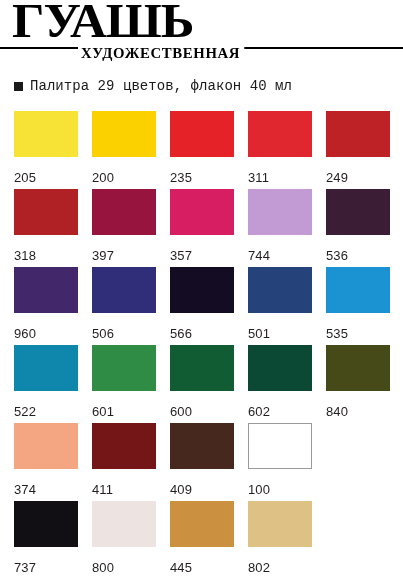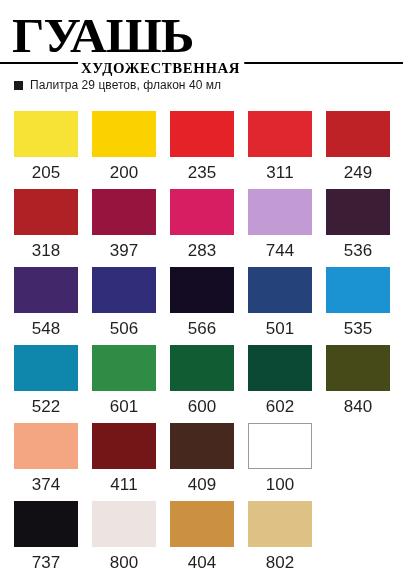--- a/index.html
+++ b/index.html
@@ -14,21 +14,20 @@
     font-family: "Liberation Sans", sans-serif;
     overflow: hidden;
     position: relative;
   }
 
   
   .header {
     position: relative;
     height: 68px;
     padding: 0;
-    margin-top: 15px;
   }
   .brand-title {
     position: absolute;
     left: 12px;
     top: -4px;
     font-family: "Liberation Serif", serif;
     font-weight: bold;
     font-size: 49px;
     letter-spacing: -1px;
     color: #000000;
@@ -73,23 +72,24 @@
     white-space: nowrap;
   }
   .caption-bullet {
     width: 9px;
     height: 9px;
     background: #1a1a1a;
     display: inline-block;
     flex: 0 0 auto;
   }
   .caption-text {
-    font-size: 12px;
+    font-size: 14px;
     color: #1a1a1a;
     letter-spacing: 0.05px;
+    font-family: Liberation Mono, monospace;
   }
 
   
   .grid {
     position: absolute;
     left: 14px;
     top: 111px;
     width: 378px;
   }
   .grid-row {
@@ -103,26 +103,25 @@
   .cell:last-child { margin-right: 0; }
   .chip {
     width: 64px;
     height: 46px;
     display: block;
   }
   .chip.bordered {
     border: 1px solid #9a9a9a;
   }
   .chip-label {
-    margin-top: 7px;
-    font-size: 17px;
+    margin-top: 14px;
+    font-size: 13px;
     color: #231f20;
     line-height: 1;
     letter-spacing: 0.1px;
-    text-align: center;
   }
 </style>
 </head>
 <body>
 
 <div class="header">
   <div class="brand-title">ГУАШЬ</div>
   <div class="rule"></div>
   <div class="brand-sub">ХУДОЖЕСТВЕННАЯ</div>
 </div>
@@ -159,35 +158,35 @@
       <div class="cell">
         <span class="chip" style="background: rgb(175, 33, 37);"></span>
         <div class="chip-label">318</div>
       </div>
       <div class="cell">
         <span class="chip" style="background: rgb(150, 20, 62);"></span>
         <div class="chip-label">397</div>
       </div>
       <div class="cell">
         <span class="chip" style="background: rgb(216, 30, 99);"></span>
-        <div class="chip-label">283</div>
+        <div class="chip-label">357</div>
       </div>
       <div class="cell">
         <span class="chip" style="background: rgb(195, 155, 212);"></span>
         <div class="chip-label">744</div>
       </div>
       <div class="cell">
         <span class="chip" style="background: rgb(59, 29, 53);"></span>
         <div class="chip-label">536</div>
       </div>
     </div>
     <div class="grid-row">
       <div class="cell">
         <span class="chip" style="background: rgb(66, 39, 107);"></span>
-        <div class="chip-label">548</div>
+        <div class="chip-label">960</div>
       </div>
       <div class="cell">
         <span class="chip" style="background: rgb(49, 46, 121);"></span>
         <div class="chip-label">506</div>
       </div>
       <div class="cell">
         <span class="chip" style="background: rgb(19, 12, 34);"></span>
         <div class="chip-label">566</div>
       </div>
       <div class="cell">
@@ -243,20 +242,20 @@
       <div class="cell">
         <span class="chip" style="background: rgb(17, 15, 20);"></span>
         <div class="chip-label">737</div>
       </div>
       <div class="cell">
         <span class="chip" style="background: rgb(237, 227, 224);"></span>
         <div class="chip-label">800</div>
       </div>
       <div class="cell">
         <span class="chip" style="background: rgb(203, 145, 65);"></span>
-        <div class="chip-label">404</div>
+        <div class="chip-label">445</div>
       </div>
       <div class="cell">
         <span class="chip" style="background: rgb(222, 193, 132);"></span>
         <div class="chip-label">802</div>
       </div>
     </div>
   </div>
 
 </body></html>

